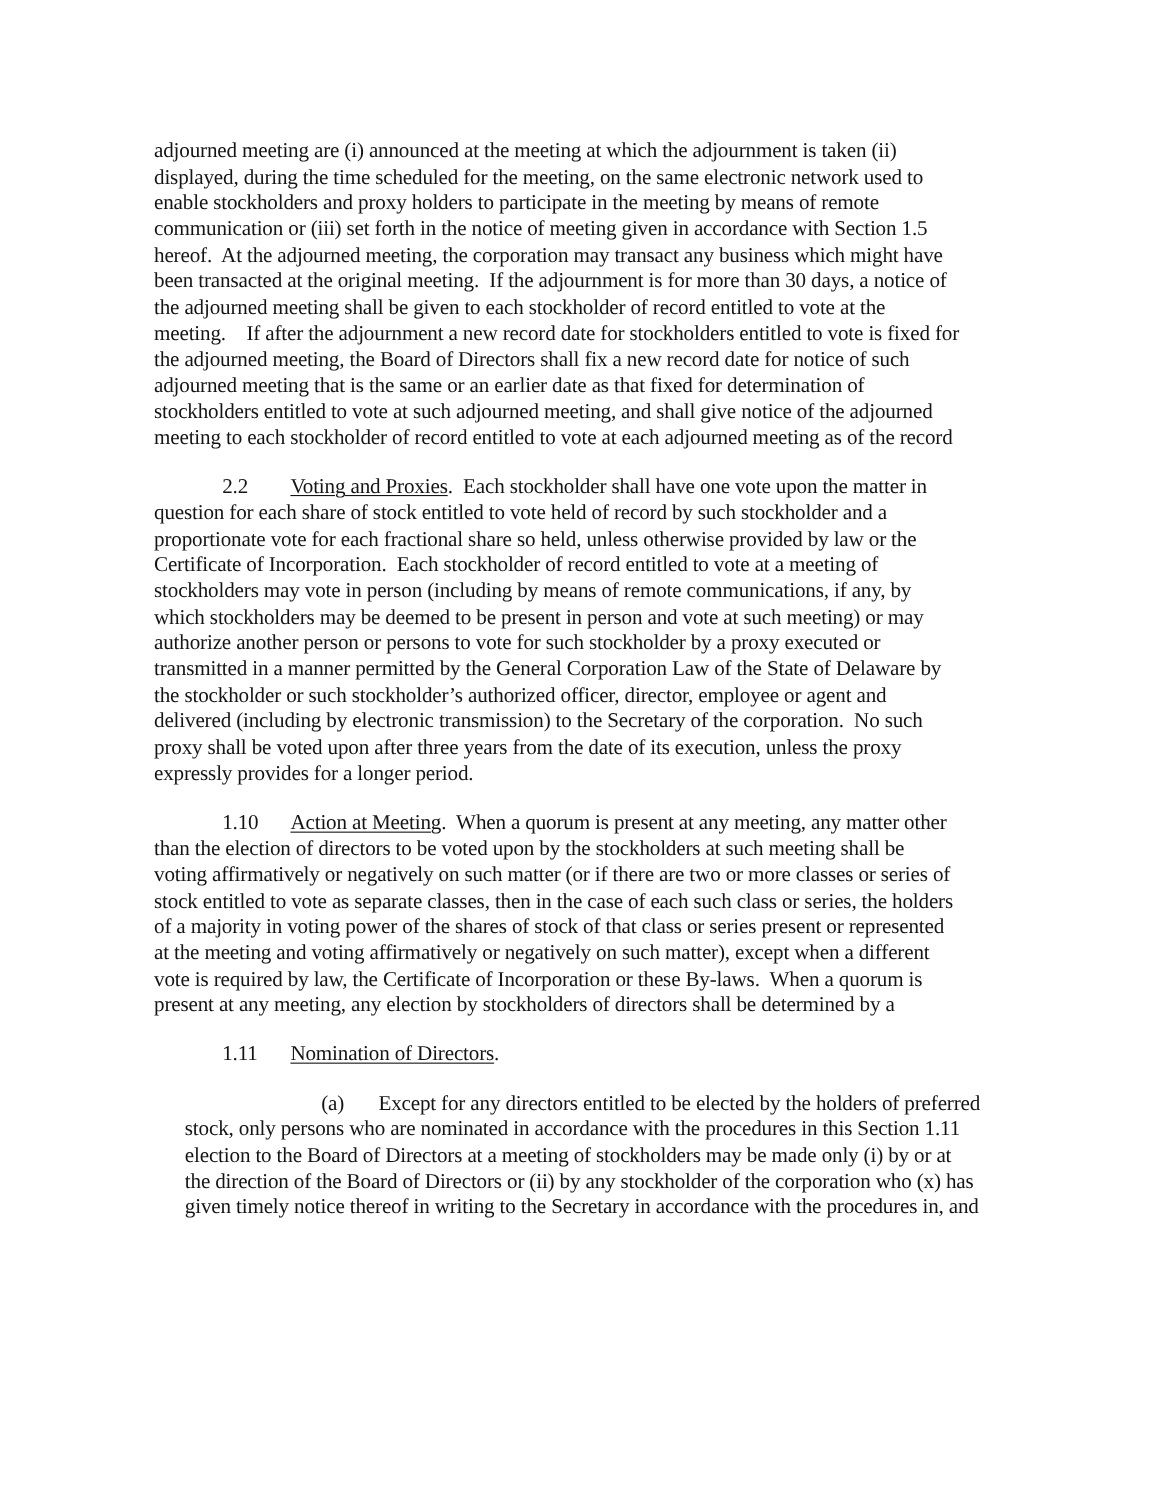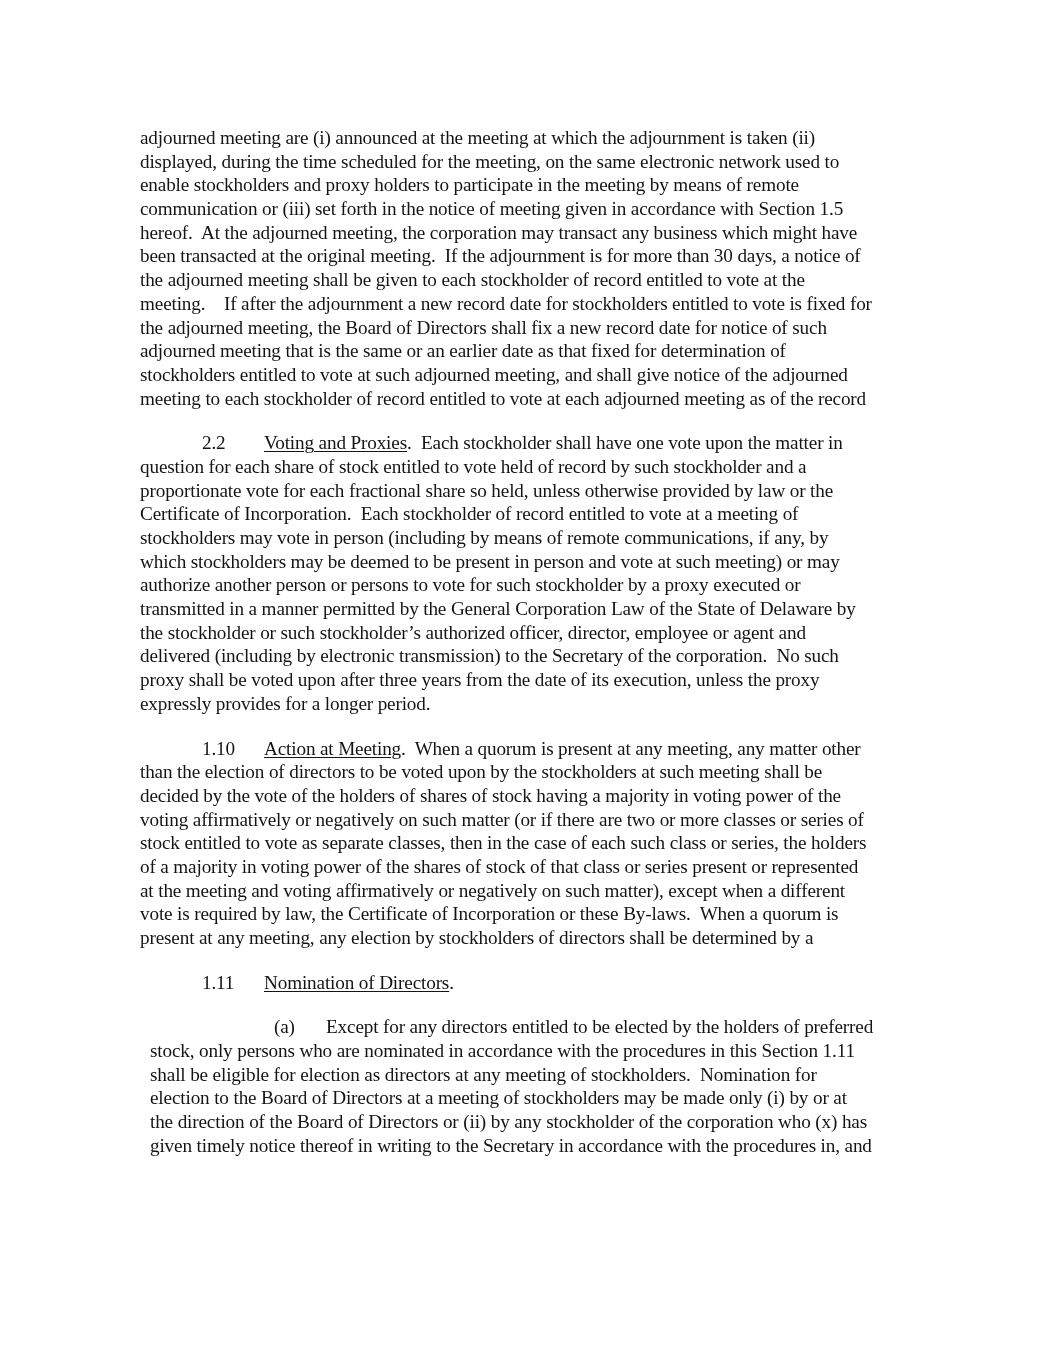--- a/index.html
+++ b/index.html
@@ -33,21 +33,21 @@
   .num {
     display: inline-block;
     width: 62px;
   }
   .u {
     text-decoration: underline;
     text-decoration-thickness: 1px;
     text-underline-offset: 2px;
   }
   .sub-block {
-    margin-left: 10px;
+    margin-left: 28px;
   }
 </style>
 </head>
 <body>
 
 <div class="page">
 
   <div class="para">
     <div class="line">adjourned meeting are (i) announced at the meeting at which the adjournment is taken (ii)</div>
     <div class="line">displayed, during the time scheduled for the meeting, on the same electronic network used to</div>
@@ -78,39 +78,37 @@
     <div class="line">delivered (including by electronic transmission) to the Secretary of the corporation.  No such</div>
     <div class="line">proxy shall be voted upon after three years from the date of its execution, unless the proxy</div>
     <div class="line">expressly provides for a longer period.</div>
   </div>
 
   <div class="gap"></div>
 
   <div class="para">
     <div class="line"><span style="display:inline-block;width:62px;"></span><span class="num">1.10</span><span class="u">Action at Meeting</span><span>.  When a quorum is present at any meeting, any matter other</span></div>
     <div class="line">than the election of directors to be voted upon by the stockholders at such meeting shall be</div>
-    <div class="line">decided by the vote of the holders of shares of stock having a majority in voting power of the</div>
     <div class="line">voting affirmatively or negatively on such matter (or if there are two or more classes or series of</div>
     <div class="line">stock entitled to vote as separate classes, then in the case of each such class or series, the holders</div>
     <div class="line">of a majority in voting power of the shares of stock of that class or series present or represented</div>
     <div class="line">at the meeting and voting affirmatively or negatively on such matter), except when a different</div>
     <div class="line">vote is required by law, the Certificate of Incorporation or these By-laws.  When a quorum is</div>
     <div class="line">present at any meeting, any election by stockholders of directors shall be determined by a</div>
   </div>
 
   <div class="gap"></div>
 
   <div class="para">
     <div class="line"><span style="display:inline-block;width:62px;"></span><span class="num">1.11</span><span class="u">Nomination of Directors</span><span>.</span></div>
 
     <div class="gap"></div>
 
     <div class="sub-block">
       <div class="line"><span style="display:inline-block;width:124px;"></span><span style="display:inline-block;width:52px;">(a)</span><span>Except for any directors entitled to be elected by the holders of preferred</span></div>
       <div class="line">stock, only persons who are nominated in accordance with the procedures in this Section 1.11</div>
-      <div class="line">shall be eligible for election as directors at any meeting of stockholders.  Nomination for</div>
       <div class="line">election to the Board of Directors at a meeting of stockholders may be made only (i) by or at</div>
       <div class="line">the direction of the Board of Directors or (ii) by any stockholder of the corporation who (x) has</div>
       <div class="line">given timely notice thereof in writing to the Secretary in accordance with the procedures in, and</div>
     </div>
   </div>
 
 </div>
 
 </body></html>

